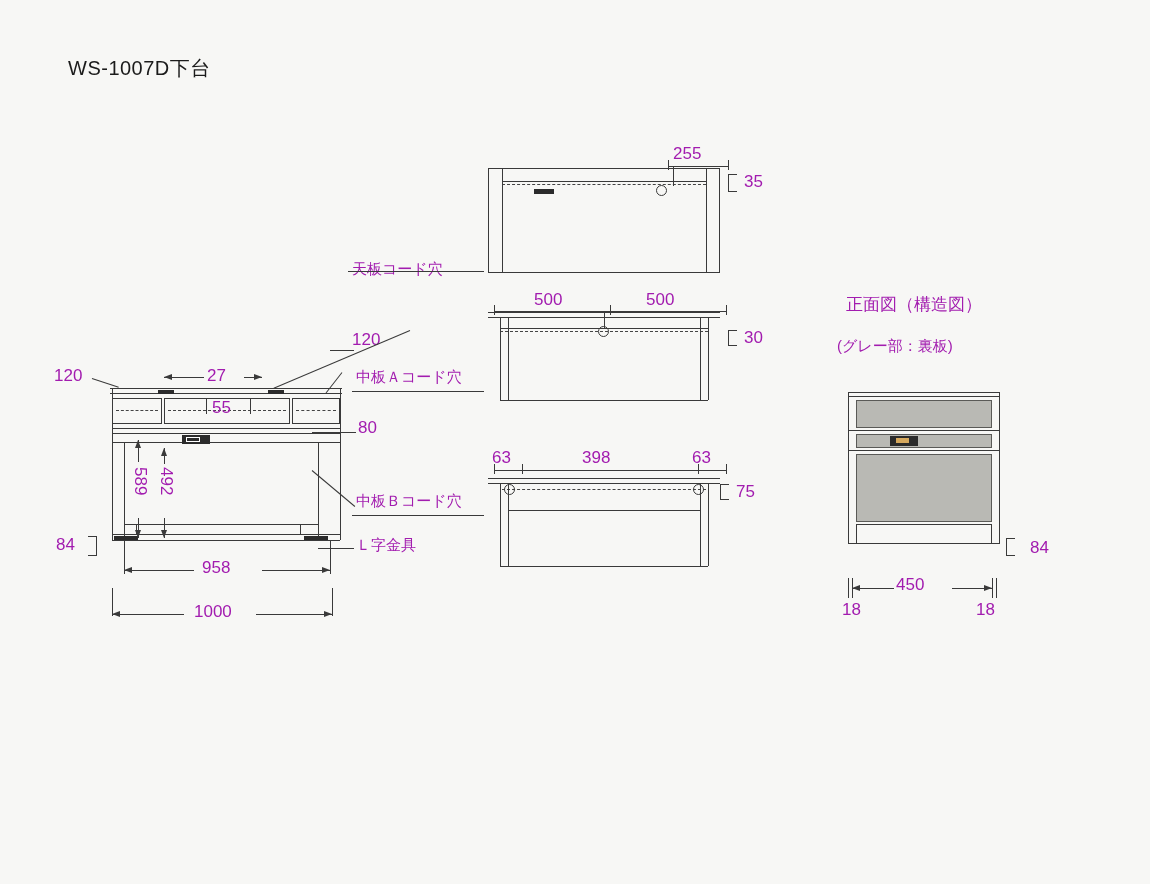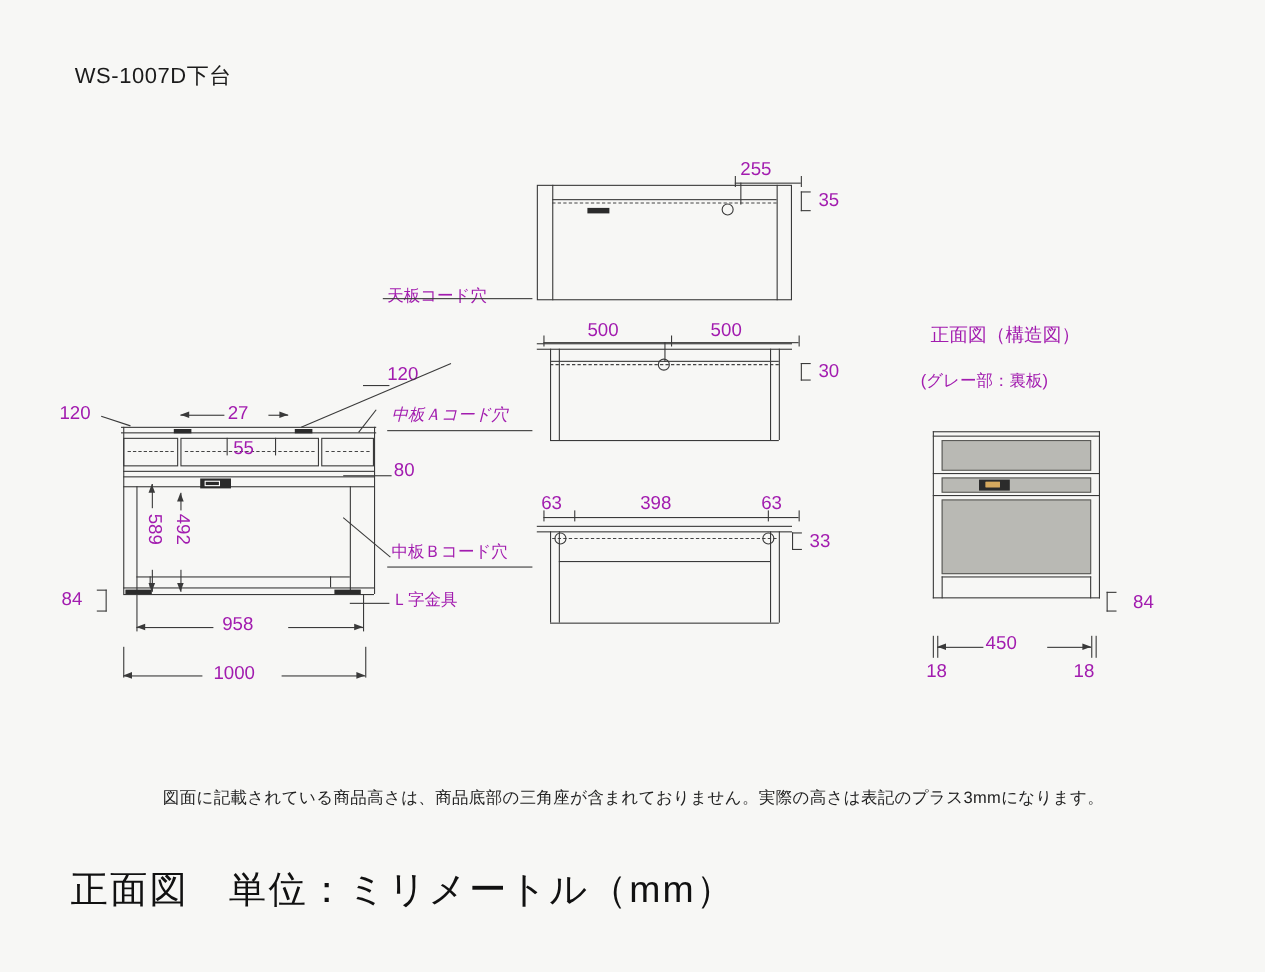--- a/index.html
+++ b/index.html
@@ -222,21 +222,21 @@
   <div class="abs ln hline" style="left:256px; top:614px; width:76px;"></div>
   <div class="abs arw-l" style="left:112px; top:610.5px;"></div>
   <div class="abs arw-r" style="left:324px; top:610.5px;"></div>
   <div class="abs ln vline" style="left:112px; top:588px; height:28px;"></div>
   <div class="abs ln vline" style="left:332px; top:588px; height:28px;"></div>
 
   <div class="abs lbl lbl-jp" id="callout-top-cord" style="left:352px; top:248px;margin-top:12px;">天板コード穴</div>
   <div class="abs ln hline" style="left:348px; top:271px; width:136px;"></div>
   <div class="abs ln hline" style="left:262px; top:330px; width:148px; transform:rotate(-23deg); transform-origin:right center;"></div>
 
-  <div class="abs lbl lbl-jp" style="left:356px; top:368px;font-style:italic;">中板Ａコード穴</div>
+  <div class="abs lbl lbl-jp" style="left:356px; top:368px;">中板Ａコード穴</div>
   <div class="abs ln hline" style="left:352px; top:391px; width:132px;"></div>
 
   <div class="abs lbl lbl-jp" style="left:356px; top:492px;">中板Ｂコード穴</div>
   <div class="abs ln hline" style="left:352px; top:515px; width:132px;"></div>
   <div class="abs ln hline" style="left:312px; top:470px; width:56px; transform:rotate(40deg); transform-origin:left center;"></div>
 
   <div class="abs lbl lbl-jp" style="left:356px; top:536px;">Ｌ字金具</div>
   <div class="abs ln hline" style="left:318px; top:548px; width:36px;"></div>
 
   <div class="abs" style="left:488px; top:168px; width:232px; height:105px;">
@@ -295,21 +295,21 @@
   </div>
   <div class="abs lbl" style="left:492px; top:448px;">63</div>
   <div class="abs lbl" style="left:582px; top:448px;">398</div>
   <div class="abs lbl" style="left:692px; top:448px;">63</div>
   <div class="abs ln hline" style="left:494px; top:470px; width:232px;"></div>
   <div class="abs ln vline" style="left:494px; top:464px; height:10px;"></div>
   <div class="abs ln vline" style="left:522px; top:464px; height:10px;"></div>
   <div class="abs ln vline" style="left:698px; top:464px; height:10px;"></div>
   <div class="abs ln vline" style="left:726px; top:464px; height:10px;"></div>
 
-  <div class="abs lbl" style="left:736px; top:482px;">33</div>
+  <div class="abs lbl" style="left:736px; top:482px;">75</div>
   <div class="abs brk brk-left" style="left:720px; top:484px; width:9px; height:16px;"></div>
 
   <div class="abs lbl" id="front-view-title">正面図（構造図）</div>
   <div class="abs lbl lbl-jp" id="front-view-note">(グレー部：裏板)</div>
 
   <div class="abs" style="left:848px; top:392px; width:152px; height:152px;">
 
     <div class="abs ln hline" style="left:0px; top:0px; width:152px;"></div>
     <div class="abs ln hline" style="left:0px; top:4px; width:152px;"></div>
     <div class="abs ln vline" style="left:0px; top:0px; height:152px;"></div>
@@ -342,16 +342,14 @@
   <div class="abs arw-l" style="left:852px; top:584.5px;"></div>
   <div class="abs arw-r" style="left:984px; top:584.5px;"></div>
   <div class="abs ln vline" style="left:848px; top:578px; height:20px;"></div>
   <div class="abs ln vline" style="left:852px; top:578px; height:20px;"></div>
   <div class="abs ln vline" style="left:992px; top:578px; height:20px;"></div>
   <div class="abs ln vline" style="left:996px; top:578px; height:20px;"></div>
 
   <div class="abs lbl" style="left:842px; top:600px;">18</div>
   <div class="abs lbl" style="left:976px; top:600px;">18</div>
 
-  <div class="abs lbl" id="footnote">図面に記載されている商品高さは、商品底部の三角座が含まれておりません。実際の高さは表記のプラス3mmになります。</div>
-  <div class="abs" id="main-caption">正面図　単位：ミリメートル（mm）</div>
 
 </div>
 
 </body></html>

